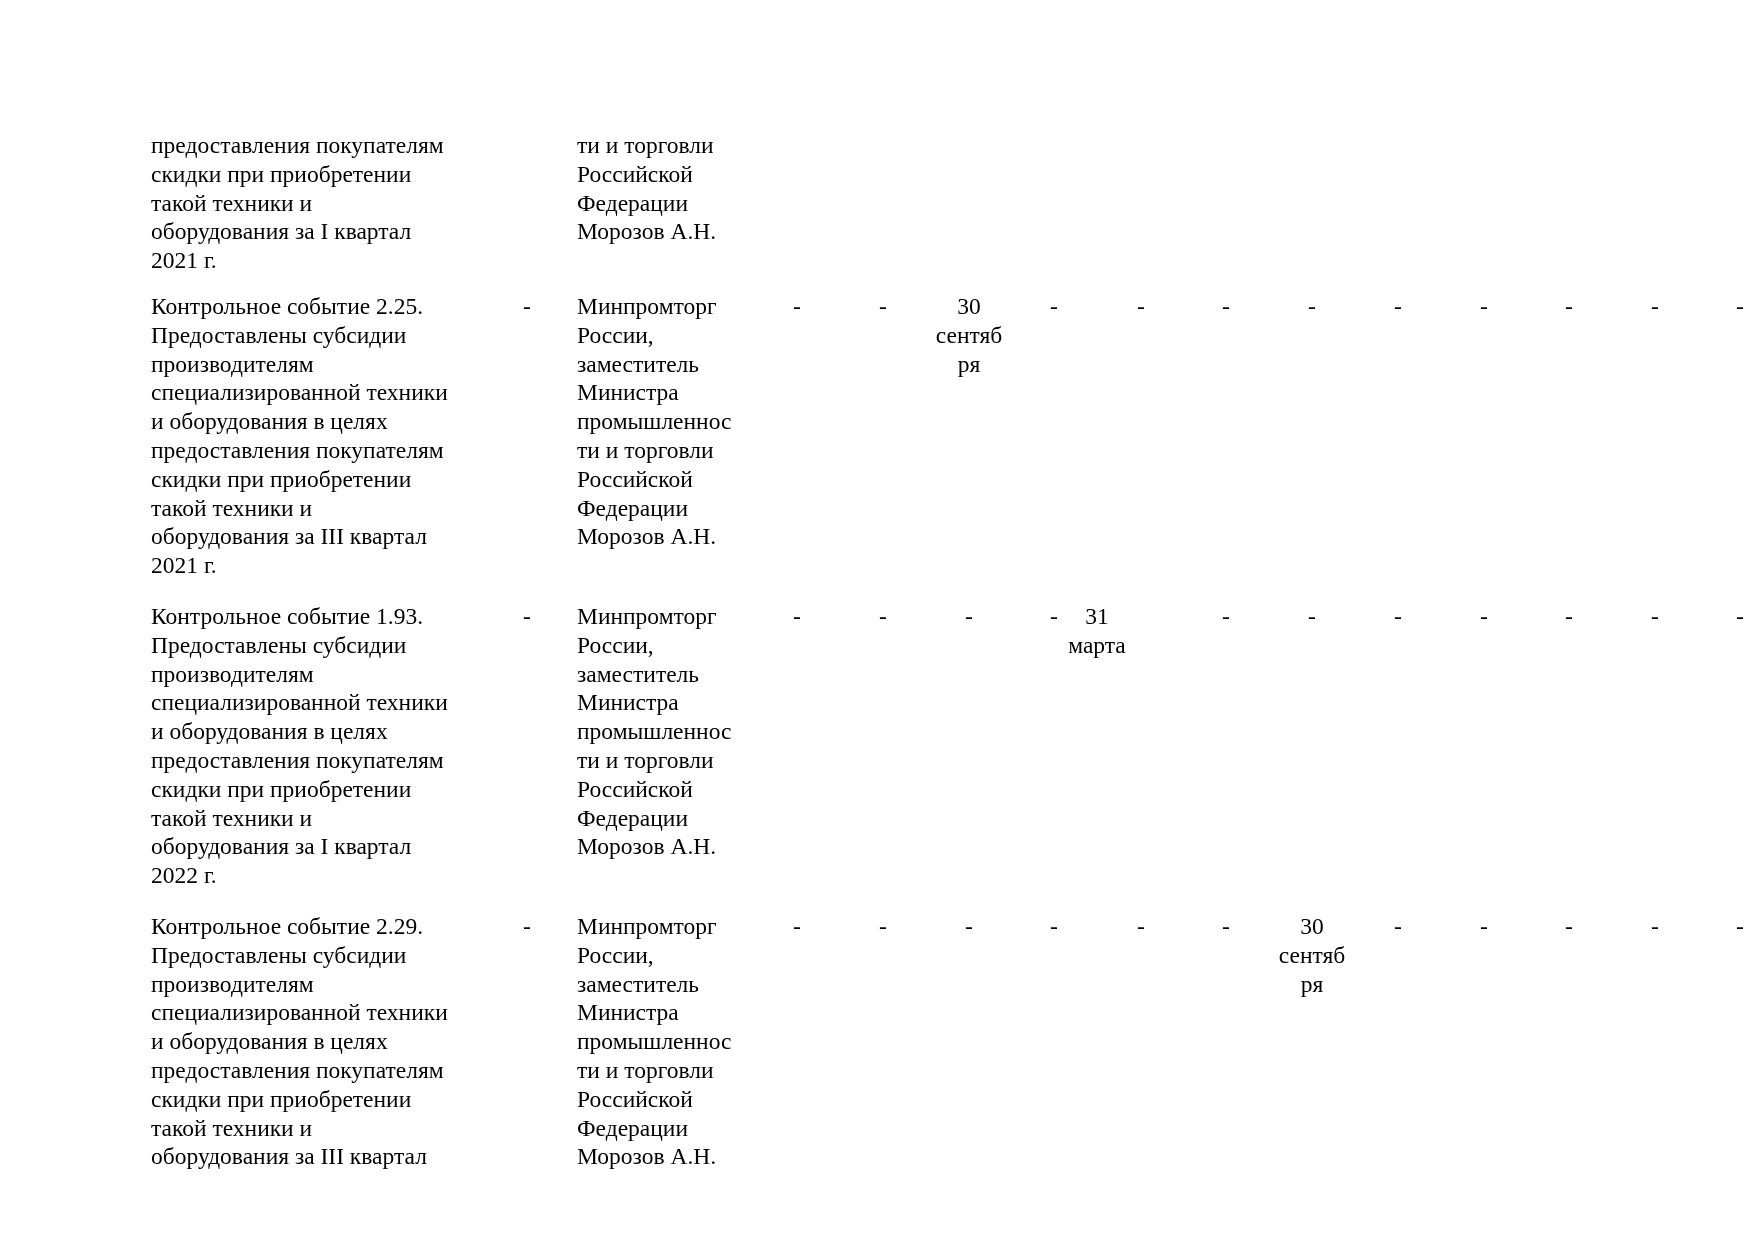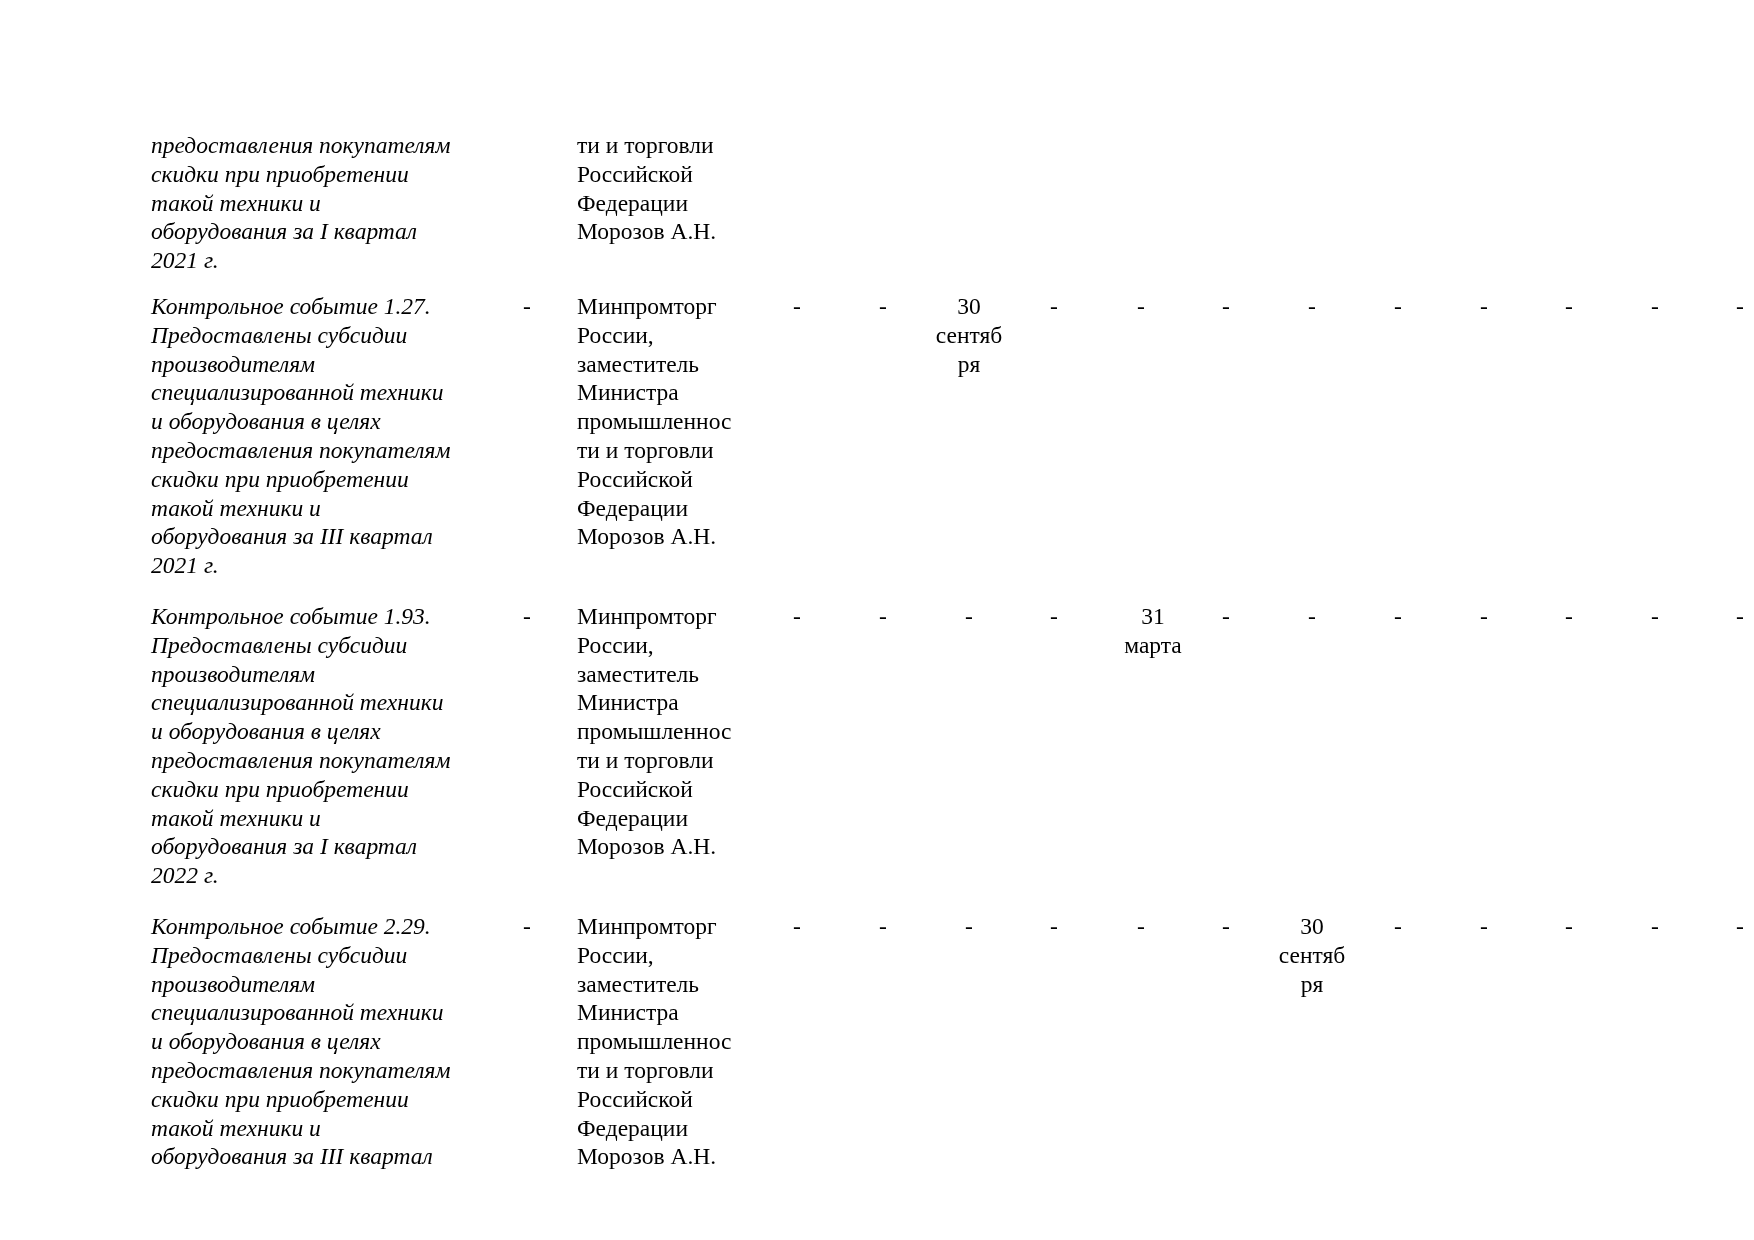--- a/index.html
+++ b/index.html
@@ -1,20 +1,20 @@
 <!DOCTYPE html>
 <html><head>
 <meta charset="utf-8">
 <style>
   html, body { margin:0; padding:0; background:#ffffff; }
   body { width:1754px; height:1240px; position:relative; overflow:hidden;
          font-family:"Liberation Serif", "DejaVu Serif", serif; color:#000; font-size:23.5px; line-height:28.8px; }
   .row { position:absolute; left:0; width:1754px; }
   .cell { position:absolute; top:0; white-space:pre-line; }
-  .c-name { left:151px; width:345px;font-style:italic; }
+  .c-name { left:151px; width:345px; }
   .c-dash1 { left:507px; width:40px; text-align:center; }
   .c-resp { left:577px; width:185px; }
   .c-period { width:70px; text-align:center; }
 </style>
 </head>
 <body>
 
 <div class="row" style="top:131px;">
   <div class="cell c-name">предоставления покупателям
 скидки при приобретении
@@ -22,21 +22,21 @@
 оборудования за I квартал
 2021 г.</div>
   <div class="cell c-dash1"></div>
   <div class="cell c-resp">ти и торговли
 Российской
 Федерации
 Морозов А.Н.</div>
 </div>
 
 <div class="row" style="top:292px;">
-  <div class="cell c-name">Контрольное событие 1.27.
+  <div class="cell c-name">Контрольное событие 2.25.
 Предоставлены субсидии
 производителям
 специализированной техники
 и оборудования в целях
 предоставления покупателям
 скидки при приобретении
 такой техники и
 оборудования за III квартал
 2021 г.</div>
   <div class="cell c-dash1">-</div>
@@ -83,21 +83,21 @@
 Министра
 промышленнос
 ти и торговли
 Российской
 Федерации
 Морозов А.Н.</div>
   <div class="cell c-period" style="left:762px">-</div>
   <div class="cell c-period" style="left:848px">-</div>
   <div class="cell c-period" style="left:934px">-</div>
   <div class="cell c-period" style="left:1019px">-</div>
-  <div class="cell c-period" style="left:1118px">31
+  <div class="cell c-period" style="left:1062px">31
 марта</div>
   <div class="cell c-period" style="left:1191px">-</div>
   <div class="cell c-period" style="left:1277px">-</div>
   <div class="cell c-period" style="left:1363px">-</div>
   <div class="cell c-period" style="left:1449px">-</div>
   <div class="cell c-period" style="left:1534px">-</div>
   <div class="cell c-period" style="left:1620px">-</div>
   <div class="cell c-period" style="left:1705px">-</div>
 </div>
 

